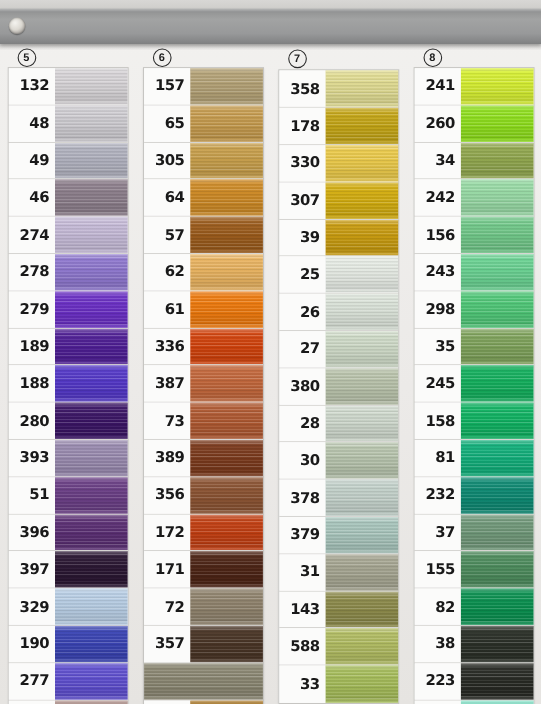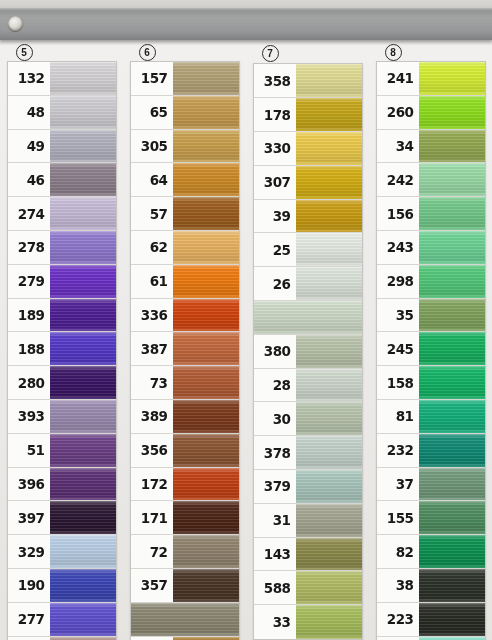--- a/index.html
+++ b/index.html
@@ -356,20 +356,21 @@
           </div>
           <div class="swatch-row">
             <div class="code-cell">25</div>
             <div class="color-cell" style="background-color: rgb(231, 236, 229);"></div>
           </div>
           <div class="swatch-row">
             <div class="code-cell">26</div>
             <div class="color-cell" style="background-color: rgb(220, 228, 218);"></div>
           </div>
           <div class="swatch-row">
+            <div class="code-cell">27</div>
             <div class="color-cell" style="background-color: rgb(207, 219, 200);"></div>
           </div>
           <div class="swatch-row">
             <div class="code-cell">380</div>
             <div class="color-cell" style="background-color: rgb(185, 195, 171);"></div>
           </div>
           <div class="swatch-row">
             <div class="code-cell">28</div>
             <div class="color-cell" style="background-color: rgb(207, 217, 205);"></div>
           </div>

